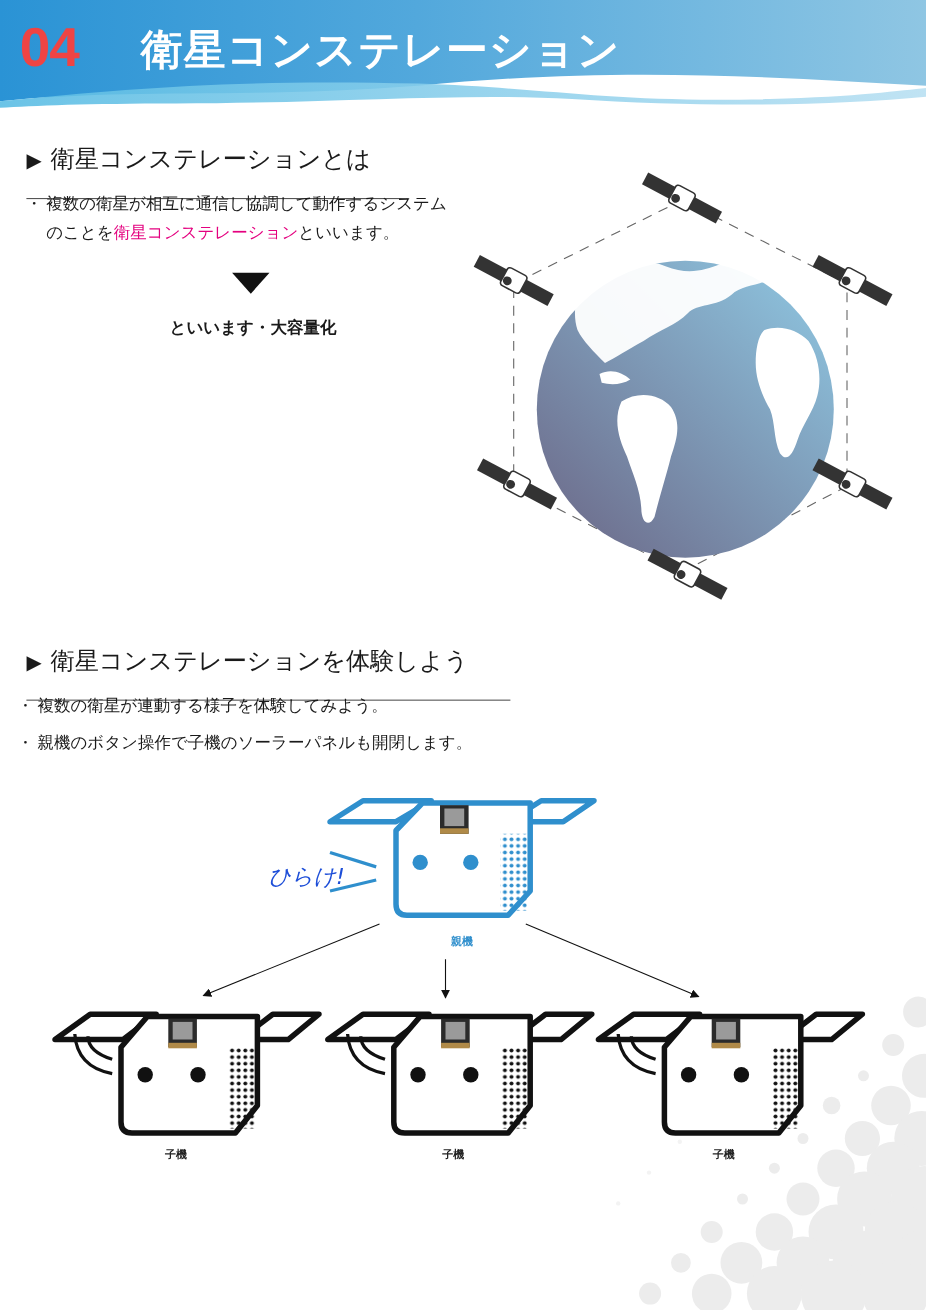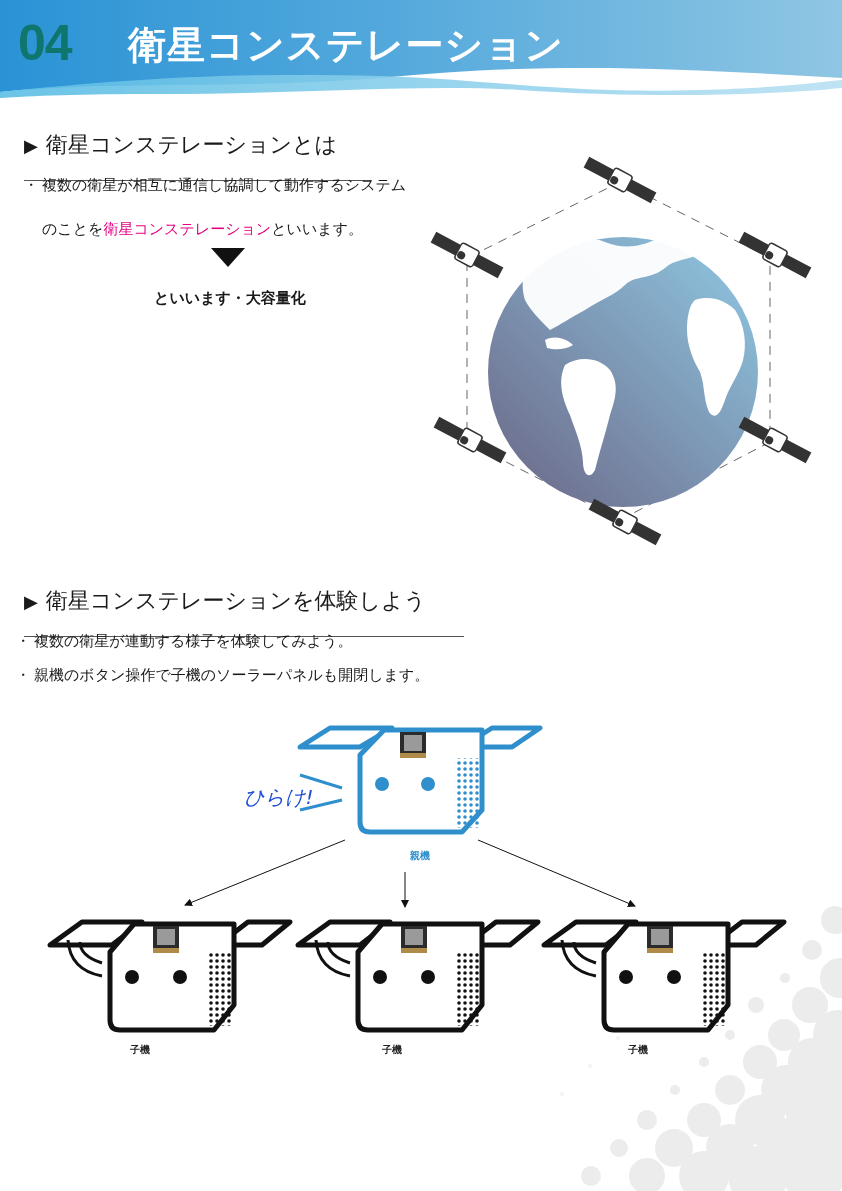--- a/index.html
+++ b/index.html
@@ -9,21 +9,21 @@
     font-family: "DejaVu Sans", "Liberation Sans", sans-serif;
     color: #1a1a1a;
   }
   .abs { position: absolute; }
 
   
   .header { left: 0; top: 0; width: 842px; height: 100px; }
   .header svg { position: absolute; left: 0; top: 0; }
   .chapter-num {
     position: absolute; left: 18px; top: 14px;
-    font-size: 50px; font-weight: bold; color: #0f766e; letter-spacing: -1px;
+    font-size: 50px; font-weight: bold; color: #ef4444; letter-spacing: -1px;
     font-family: "Liberation Sans", sans-serif;
   }
   .chapter-title {
     position: absolute; left: 128px; top: 20px;
     font-size: 38px; font-weight: bold; color: #fff; letter-spacing: 1px;
     font-family: "DejaVu Sans", sans-serif;
   }
 
   
   .section-heading {
@@ -38,21 +38,21 @@
 
   .down-tri {
     width: 0; height: 0;
     border-left: 17px solid transparent; border-right: 17px solid transparent;
     border-top: 19px solid #111;
   }
   .result { text-align: center; font-weight: bold; }
   .result .l1, .result .l2 { font-size: 15px; line-height: 32px; display: block; }
   .result .l3 { font-size: 14px; line-height: 26px; display: block; }
 
-  .robot-label { font-size: 10px; font-weight: bold; color: #222; text-align: left; }
+  .robot-label { font-size: 10px; font-weight: bold; color: #222; text-align: right; }
   .parent-label { font-size: 10px; font-weight: bold; color: #2f8fcd; text-align: right; }
   .shout { font-size: 20px; font-weight: normal; color: #1d4ed8; font-style: italic; }
 </style>
 </head>
 <body>
 
 <div class="abs header">
   <svg width="842" height="100" viewBox="0 0 842 100">
     <defs>
       <linearGradient id="hg" x1="0" y1="0" x2="1" y2="0">
@@ -72,21 +72,21 @@
   <div class="chapter-title">衛星コンステレーション</div>
 </div>
 
 <div class="abs section-heading" style="left:24px; top:130px; width:348px;">
   <span class="tri">▶</span><span>衛星コンステレーションとは</span>
 </div>
 
 <div class="abs bullet" style="left:20px; top:170px;">
   <span class="dot">・</span><span>複数の衛星が相互に通信し協調して動作するシステム</span>
 </div>
-<div class="abs bullet" style="left:42px; top:216px;font-family:Liberation Mono, monospace;">
+<div class="abs bullet" style="left:42px; top:196px;">
   <span>のことを</span><span class="highlight">衛星コンステレーション</span><span>といいます。</span>
 </div>
 
 <div class="abs down-tri" style="left:211px; top:248px;"></div>
 
 <div class="abs result" style="left:80px; top:282px; width:300px;">
   <span class="l2">といいます・大容量化</span>
 </div>
 
 <svg class="abs" style="left:425px; top:150px;" width="417" height="400" viewBox="0 0 417 400">

